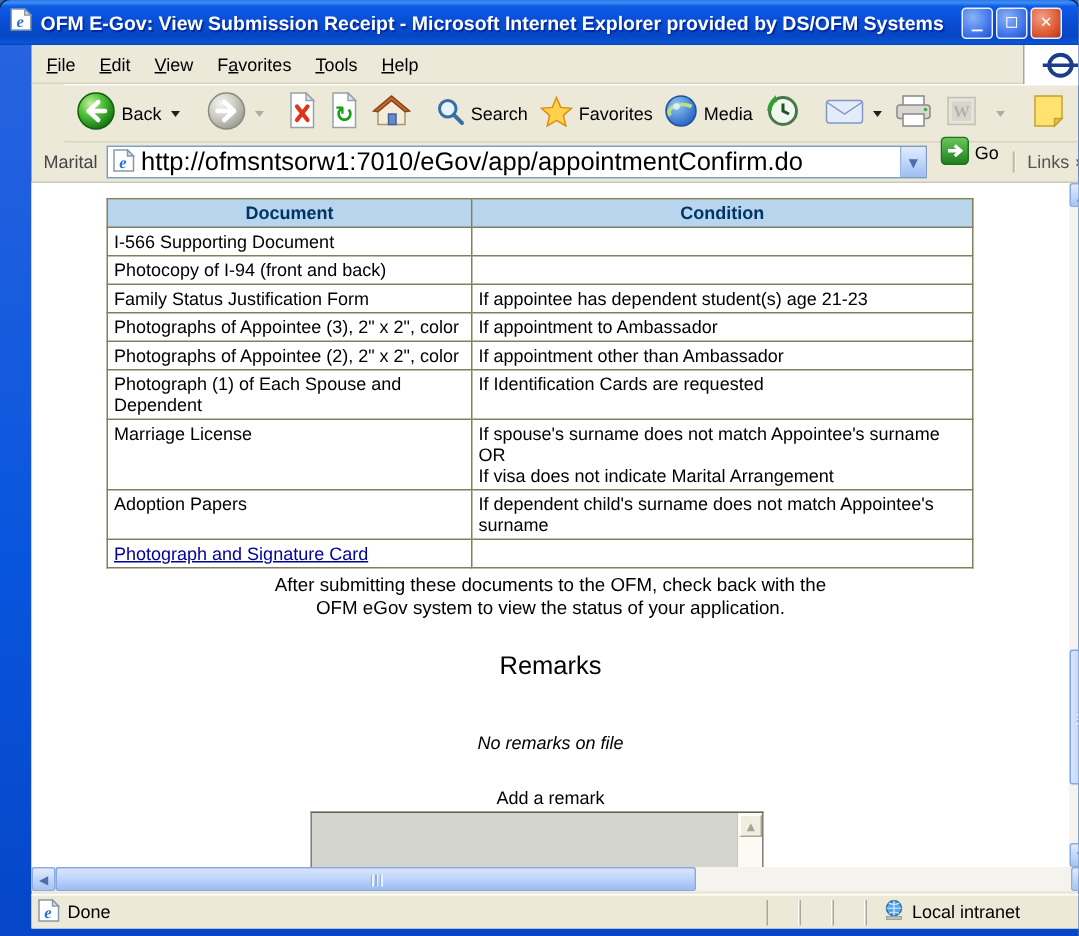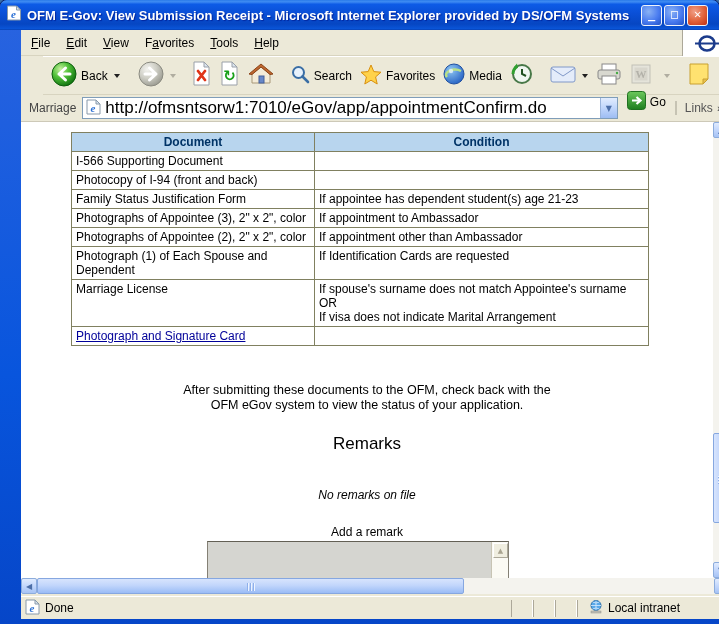--- a/index.html
+++ b/index.html
@@ -289,21 +289,21 @@
         <span><svg width="26" height="24">
               <circle cx="9" cy="7" r="4" fill="#6878b8"></circle>
               <path d="M3 20a6.5 7 0 0 1 12 0z" fill="#6878b8"></path>
               <circle cx="17" cy="9" r="4.5" fill="#3aa89a"></circle>
               <path d="M10.5 22a7 7.5 0 0 1 13 0z" fill="#3aa89a"></path>
             </svg></span>
       </div>
     </div>
 
     <div class="addressbar">
-      <span class="addr-label">Marriage</span>
+      <span class="addr-label">Marital</span>
       <div class="addr-field">
         <span><svg width="15" height="16" viewBox="0 0 15 16">
               <path d="M1 1h9l4 4v10H1z" fill="#fff" stroke="#8899aa"></path>
               <path d="M10 1l4 4h-4z" fill="#d8e4f0" stroke="#8899aa"></path>
               <text x="7" y="13" font-size="11" font-style="italic" font-weight="bold" fill="#2a6fd4" text-anchor="middle" font-family="Liberation Serif">e</text>
             </svg></span>
         <span class="addr-url">http://ofmsntsorw1:7010/eGov/app/appointmentConfirm.do</span>
         <div class="combo-btn">▼</div>
       </div>
       <div class="go-btn">
@@ -350,20 +350,24 @@
               </tr>
           <tr>
                 <td class="doc">Photograph (1) of Each Spouse and Dependent</td>
                 <td class="cond">If Identification Cards are requested</td>
               </tr>
           <tr>
                 <td class="doc">Marriage License</td>
                 <td class="cond">If spouse's surname does not match Appointee's surname
 OR
 If visa does not indicate Marital Arrangement</td>
+              </tr>
+          <tr>
+                <td class="doc">Adoption Papers</td>
+                <td class="cond">If dependent child's surname does not match Appointee's surname</td>
               </tr>
           <tr>
             <td class="doc"><a href="#" class="doclink">Photograph and Signature Card</a></td>
             <td class="cond"></td>
           </tr>
         </tbody>
           </table>
 
         <div class="note-text">
           <div>After submitting these documents to the OFM, check back with the</div>

